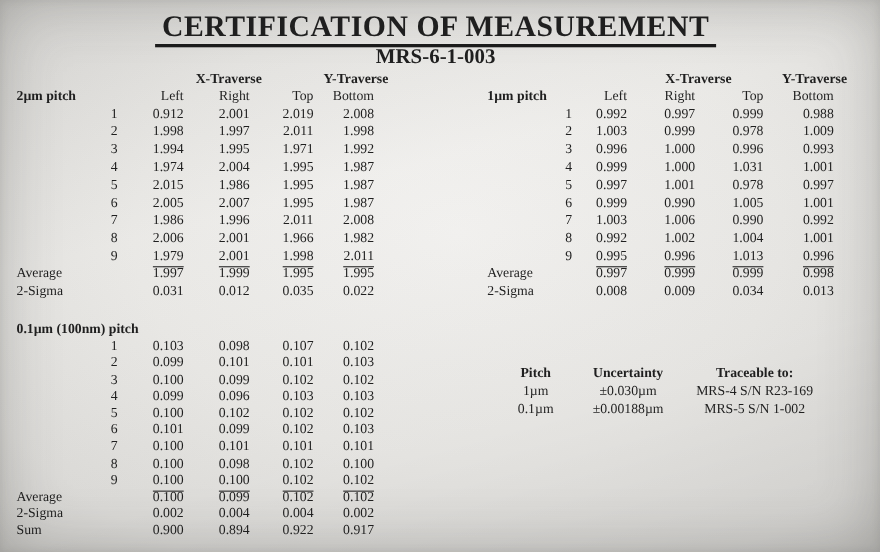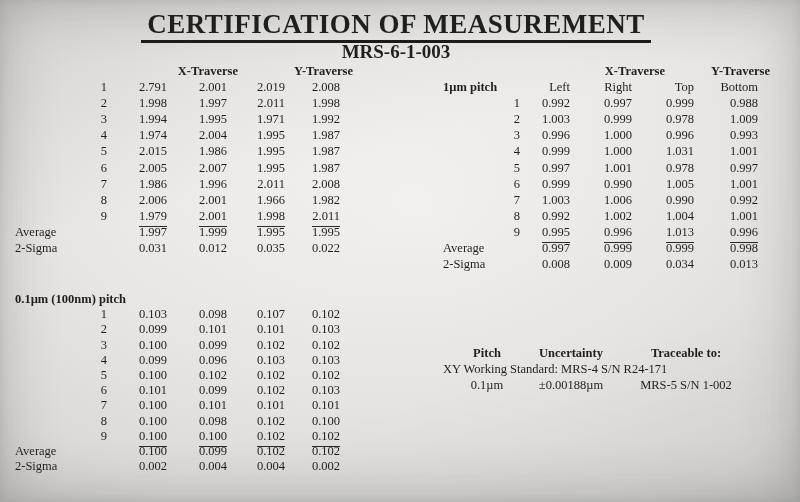--- a/index.html
+++ b/index.html
@@ -38,21 +38,21 @@
   .shy1 { transform:translateX(13px); }
   .shx2 { transform:translateX(33px); }
   .shy2 { transform:translateX(12px); }
   span.u { border-bottom:1.2px solid #2a2a2a; padding-bottom:3px; }
 
   #t2um  { left:15px;  top:63px;  width:325px; }
   #t1um  { left:443px; top:63px;  width:315px; }
   #t01um { left:15px;  top:292px; width:325px; }
 
   
-  #trace { left:443px; top:345px; width:318px; }
+  #trace { left:443px; top:331px; width:318px; }
   #trace td { line-height:16.2px; text-align:center; }
   #trace td.note { text-align:left; }
 </style>
 </head>
 <body>
 
 <div class="vignette"></div>
 
 <div class="titlewrap">
   <div class="doc-title">CERTIFICATION OF MEASUREMENT</div>
@@ -67,26 +67,34 @@
       <col style="width:60px">
       <col style="width:58px">
       <col style="width:55px">
   </colgroup>
   <thead>
     <tr>
       <td colspan="2"></td>
       <td colspan="2" class="gh"><span class="shx1">X-Traverse</span></td>
       <td colspan="2" class="gh"><span class="shy1">Y-Traverse</span></td>
     </tr>
+    <tr>
+      <td class="lbl bold">2µm pitch</td>
+      <td class="num"></td>
+      <td class="val">Left</td>
+      <td class="val">Right</td>
+      <td class="val">Top</td>
+      <td class="val">Bottom</td>
+    </tr>
   </thead>
   <tbody>
       <tr>
         <td class="lbl"></td>
         <td class="num">1</td>
-        <td class="val"><span>2.791</span></td>
+        <td class="val"><span>0.912</span></td>
         <td class="val"><span>2.001</span></td>
         <td class="val"><span>2.019</span></td>
         <td class="val"><span>2.008</span></td>
       </tr>
       <tr>
         <td class="lbl"></td>
         <td class="num">2</td>
         <td class="val"><span>1.998</span></td>
         <td class="val"><span>1.997</span></td>
         <td class="val"><span>2.011</span></td>
@@ -379,37 +387,47 @@
         <td class="val"><span>0.102</span></td>
       </tr>
       <tr>
         <td class="lbl">2-Sigma</td>
         <td class="num"></td>
         <td class="val"><span>0.002</span></td>
         <td class="val"><span>0.004</span></td>
         <td class="val"><span>0.004</span></td>
         <td class="val"><span>0.002</span></td>
       </tr>
+      <tr>
+        <td class="lbl">Sum</td>
+        <td class="num"></td>
+        <td class="val"><span>0.900</span></td>
+        <td class="val"><span>0.894</span></td>
+        <td class="val"><span>0.922</span></td>
+        <td class="val"><span>0.917</span></td>
+      </tr>
     </tbody>
 </table>
 
 <table id="trace">
   <colgroup>
       <col style="width:88px">
       <col style="width:80px">
       <col style="width:150px">
     </colgroup>
   <tbody>
     <tr>
       <td class="bold">Pitch</td>
       <td class="bold">Uncertainty</td>
       <td class="bold">Traceable to:</td>
     </tr>
     <tr>
-      <td colspan="3" class="note">XY Working Standard: MRS-4 S/N R24-171</td>
+      <td>1µm</td>
+      <td>±0.030µm</td>
+      <td>MRS-4 S/N R23-169</td>
     </tr>
     <tr>
       <td>0.1µm</td>
       <td>±0.00188µm</td>
       <td>MRS-5 S/N 1-002</td>
     </tr>
   </tbody>
 </table>
 
 </body></html>

